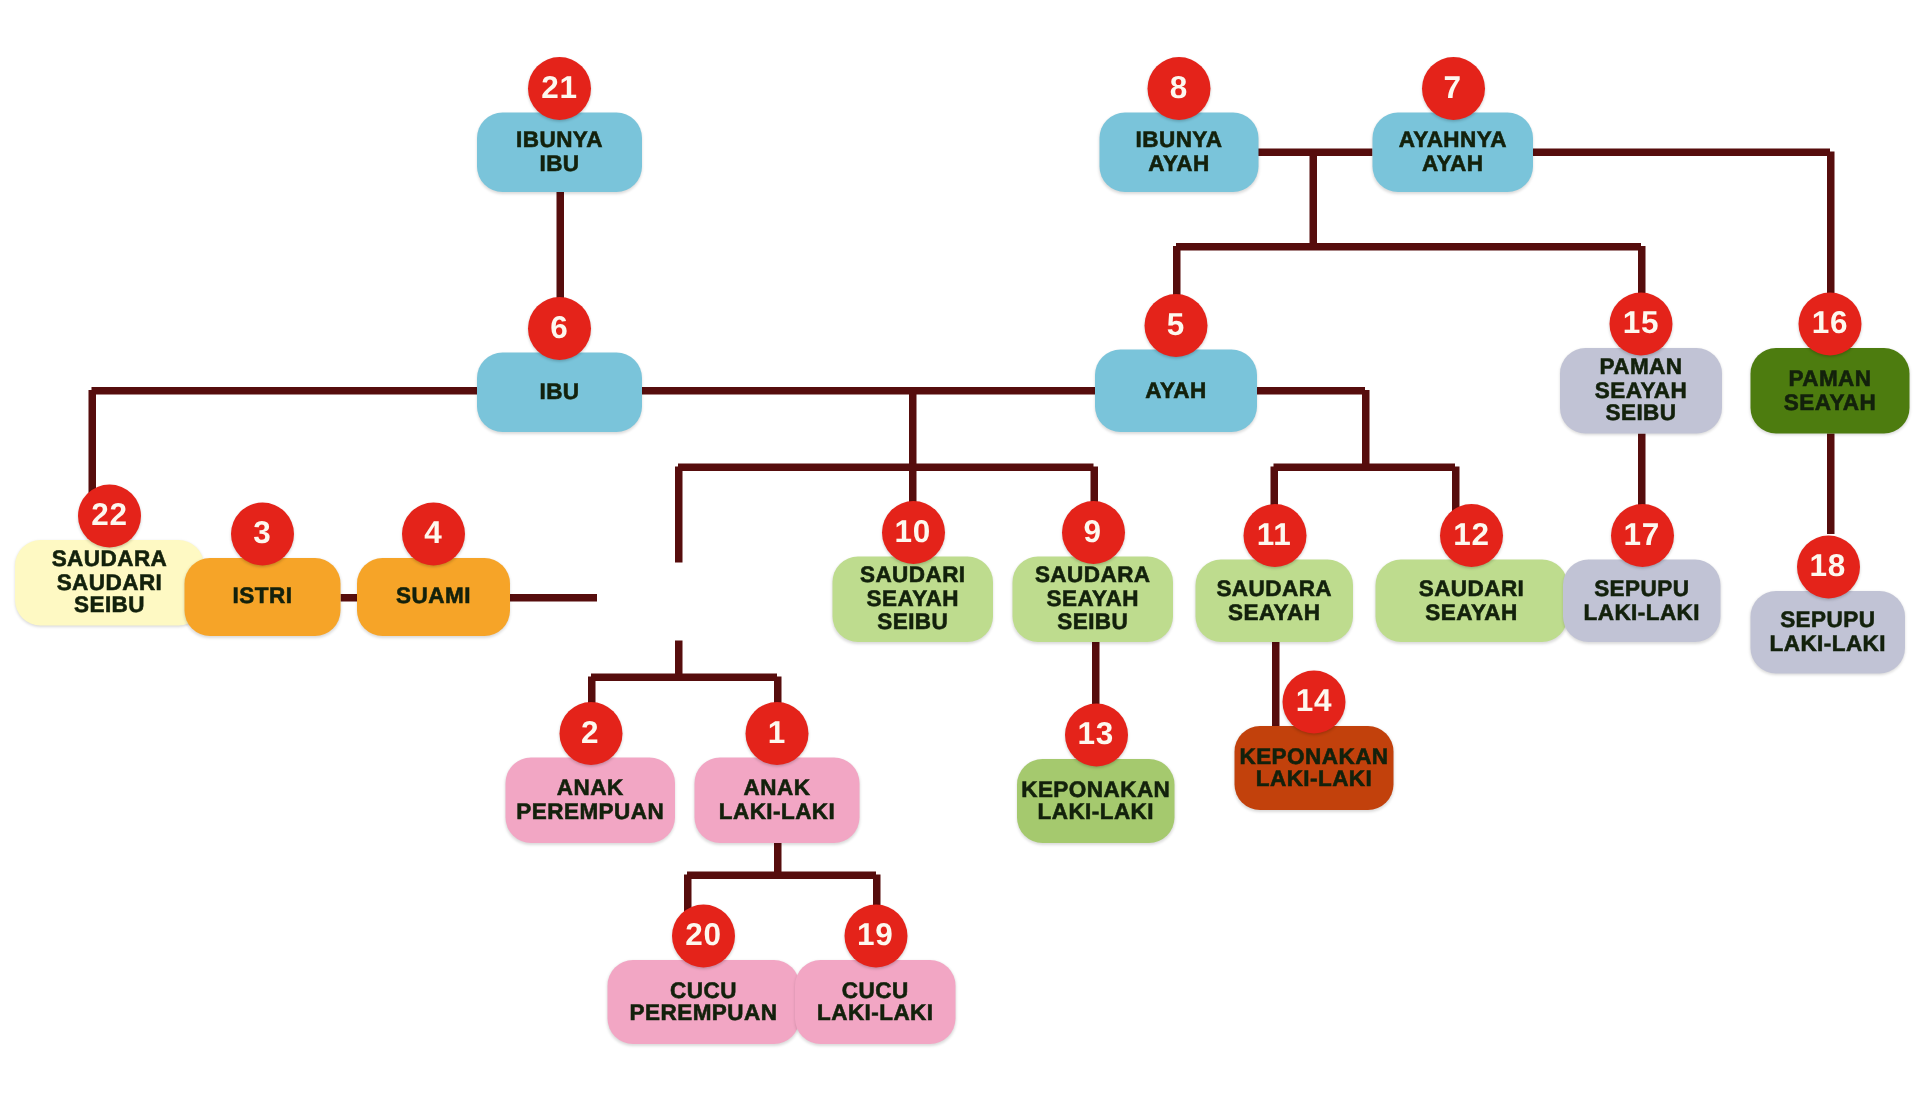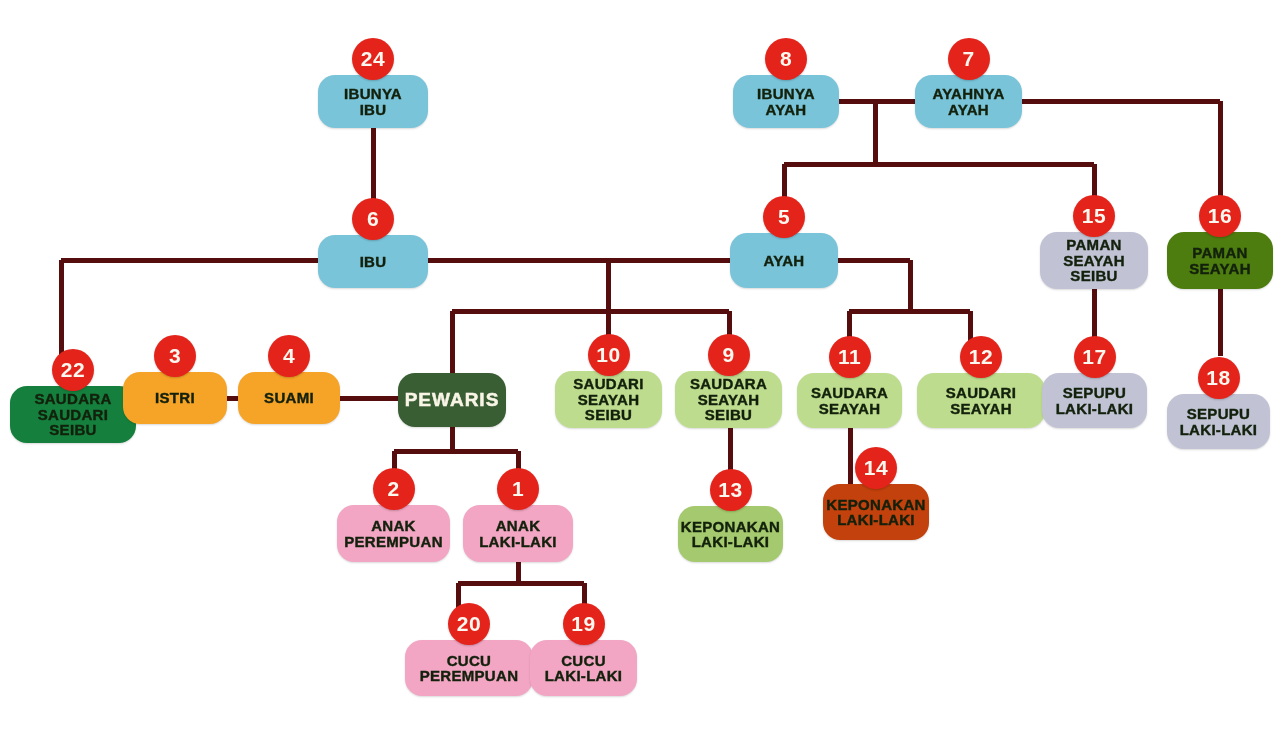--- a/index.html
+++ b/index.html
@@ -99,21 +99,21 @@
     <div class="edge" style="left: 392px; top: 451px; width: 5px; height: 39px;"></div>
     <div class="edge" style="left: 516px; top: 451px; width: 5px; height: 39px;"></div>
     <div class="edge" style="left: 728px; top: 428px; width: 5px; height: 64px;"></div>
     <div class="edge" style="left: 848px; top: 428px; width: 5px; height: 62px;"></div>
     <div class="edge" style="left: 516px; top: 562px; width: 5px; height: 23px;"></div>
     <div class="edge" style="left: 458px; top: 581px; width: 126px; height: 5px;"></div>
     <div class="edge" style="left: 456px; top: 583px; width: 5px; height: 45px;"></div>
     <div class="edge" style="left: 582px; top: 583px; width: 5px; height: 45px;"></div>
     <div class="node blue" style="left: 318px; top: 75px; width: 110px; height: 53px; background: rgb(122, 196, 218);">
       <div class="badge">
-        <span>24</span>
+        <span>21</span>
       </div>
       <div class="label">
         <span>IBUNYA</span>
         <span>IBU</span>
       </div>
     </div>
     <div class="node blue" style="left: 733px; top: 75px; width: 106px; height: 53px; background: rgb(122, 196, 218);">
       <div class="badge">
         <span>8</span>
       </div>
@@ -159,21 +159,21 @@
     </div>
     <div class="node gray" style="left: 1167px; top: 232px; width: 106px; height: 57px; background: #4d7c0f;">
       <div class="badge">
         <span>16</span>
       </div>
       <div class="label">
         <span>PAMAN</span>
         <span>SEAYAH</span>
       </div>
     </div>
-    <div class="node green" style="left: 10px; top: 386px; width: 126px; height: 57px; background: #15803d;">
+    <div class="node green" style="left: 10px; top: 360px; width: 126px; height: 57px; background: #fef9c3;">
       <div class="badge">
         <span>22</span>
       </div>
       <div class="label">
         <span>SAUDARA</span>
         <span>SAUDARI</span>
         <span>SEIBU</span>
       </div>
     </div>
     <div class="node orange" style="left: 123px; top: 372px; width: 104px; height: 52px; background: rgb(246, 164, 40);">
@@ -185,25 +185,20 @@
       </div>
     </div>
     <div class="node orange" style="left: 238px; top: 372px; width: 102px; height: 52px; background: rgb(246, 164, 40);">
       <div class="badge">
         <span>4</span>
       </div>
       <div class="label">
         <span>SUAMI</span>
       </div>
     </div>
-    <div class="node dark_green" style="left: 398px; top: 373px; width: 108px; height: 54px; background: rgb(58, 94, 51);">
-      <div class="label">
-        <span>PEWARIS</span>
-      </div>
-    </div>
     <div class="node green" style="left: 555px; top: 371px; width: 107px; height: 57px; background: rgb(190, 220, 142);">
       <div class="badge">
         <span>10</span>
       </div>
       <div class="label">
         <span>SAUDARI</span>
         <span>SEAYAH</span>
         <span>SEIBU</span>
       </div>
     </div>

